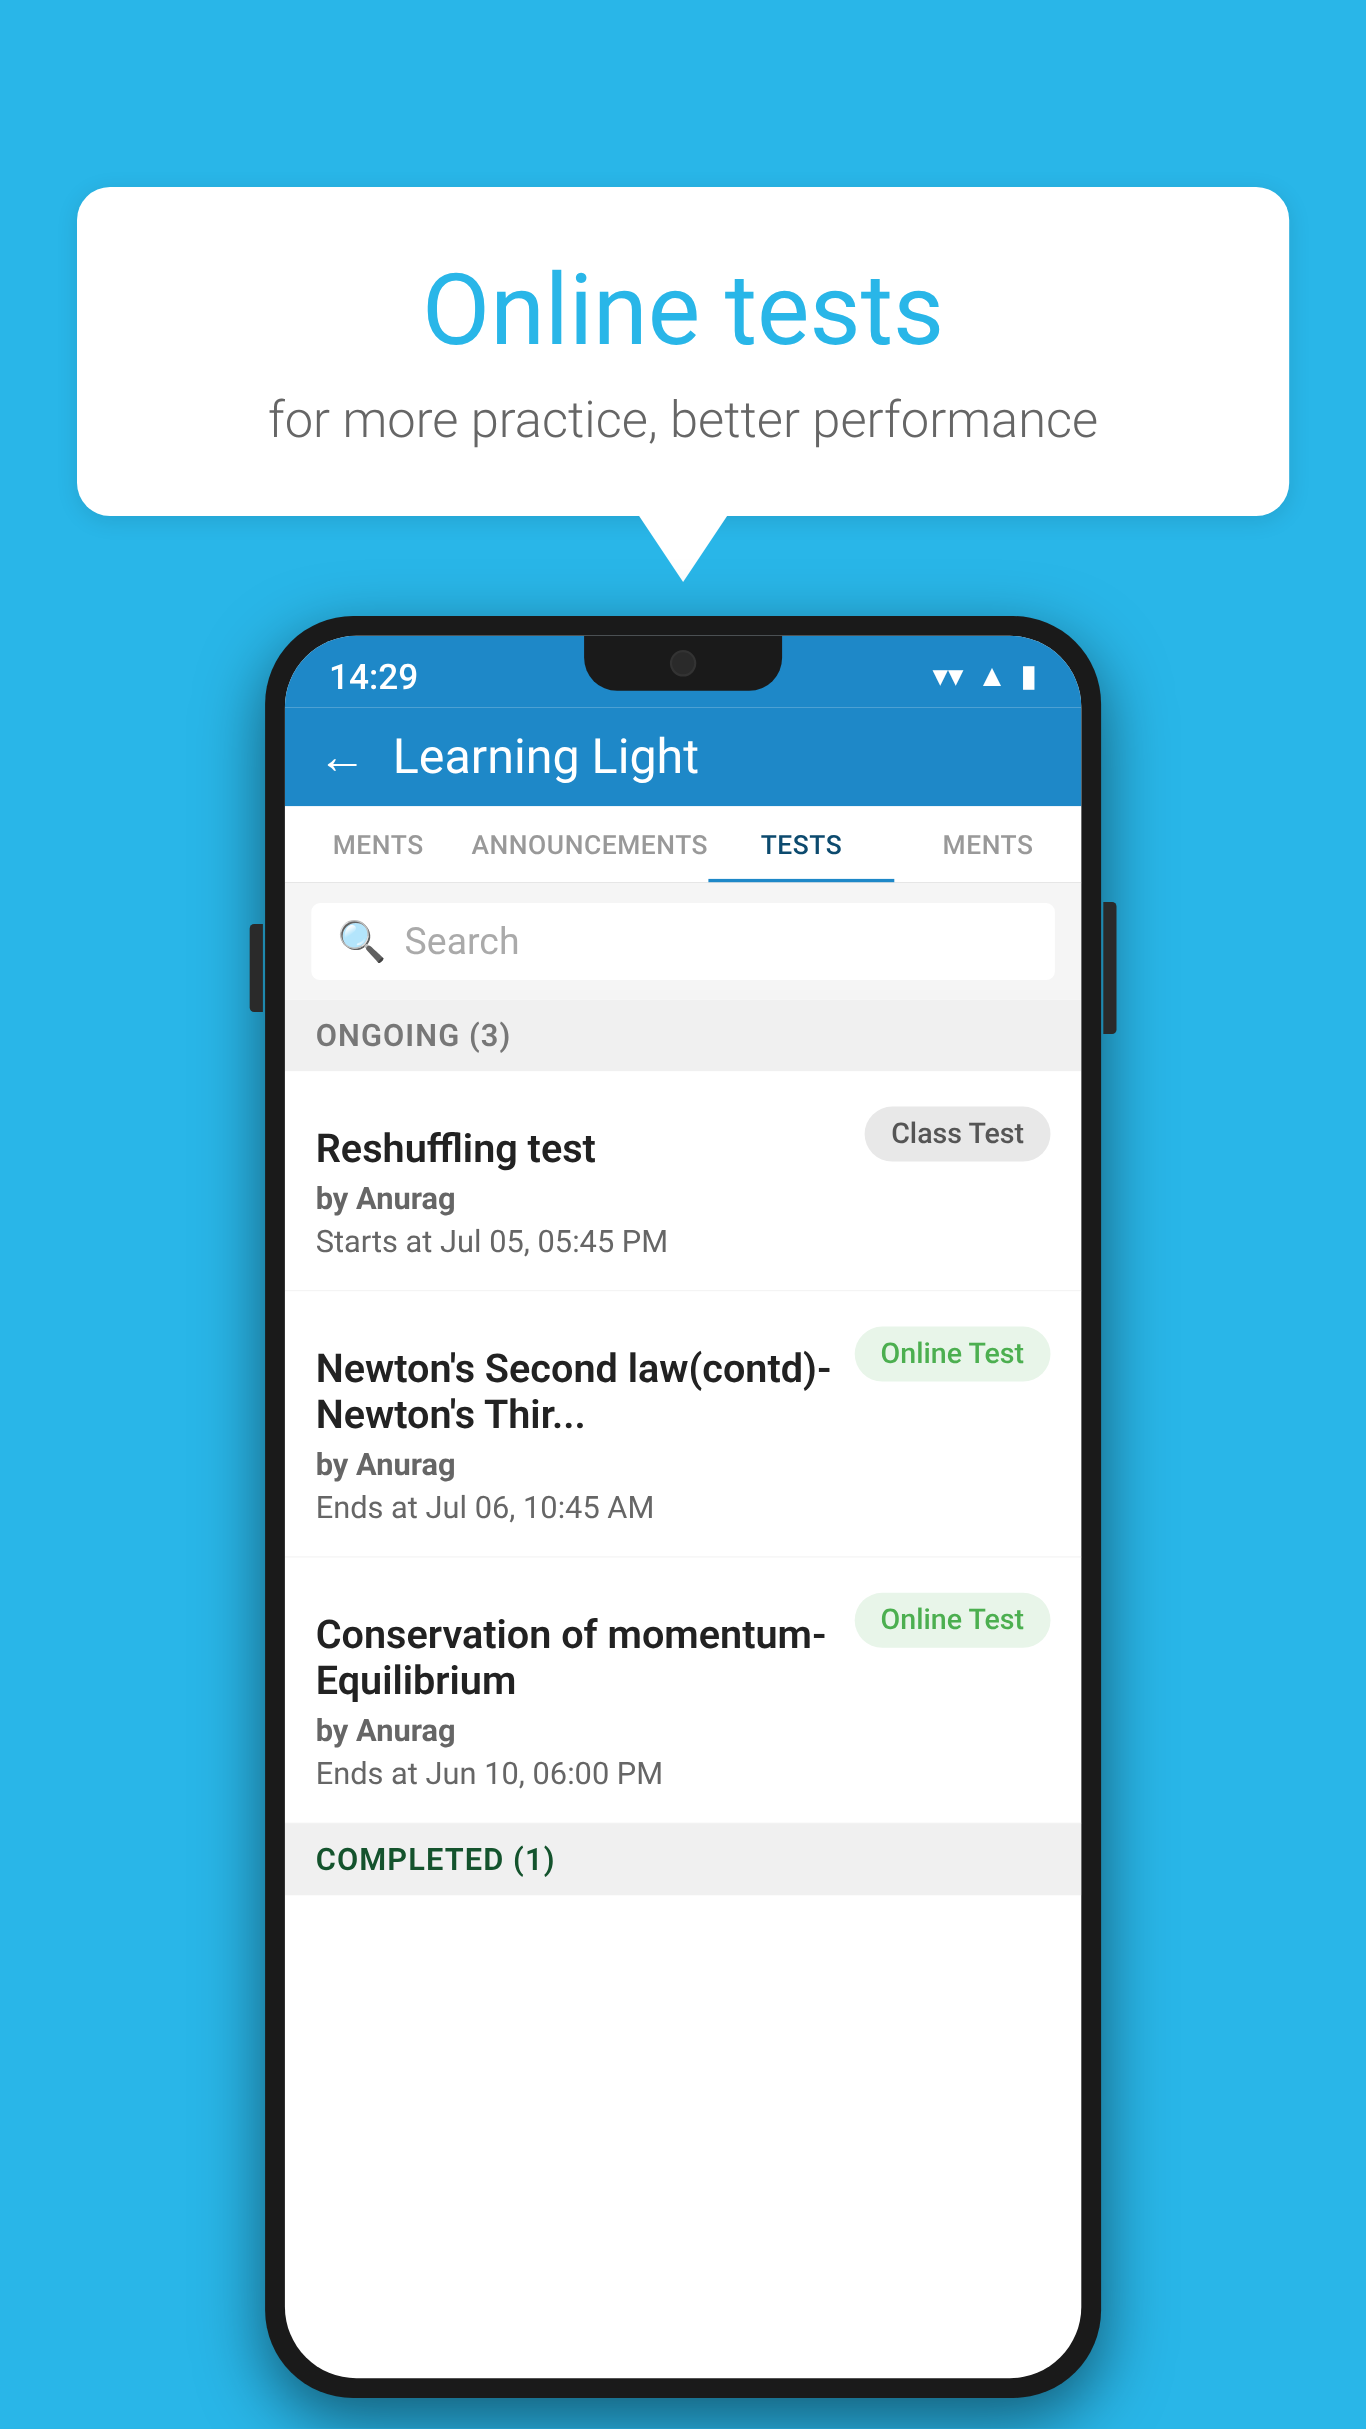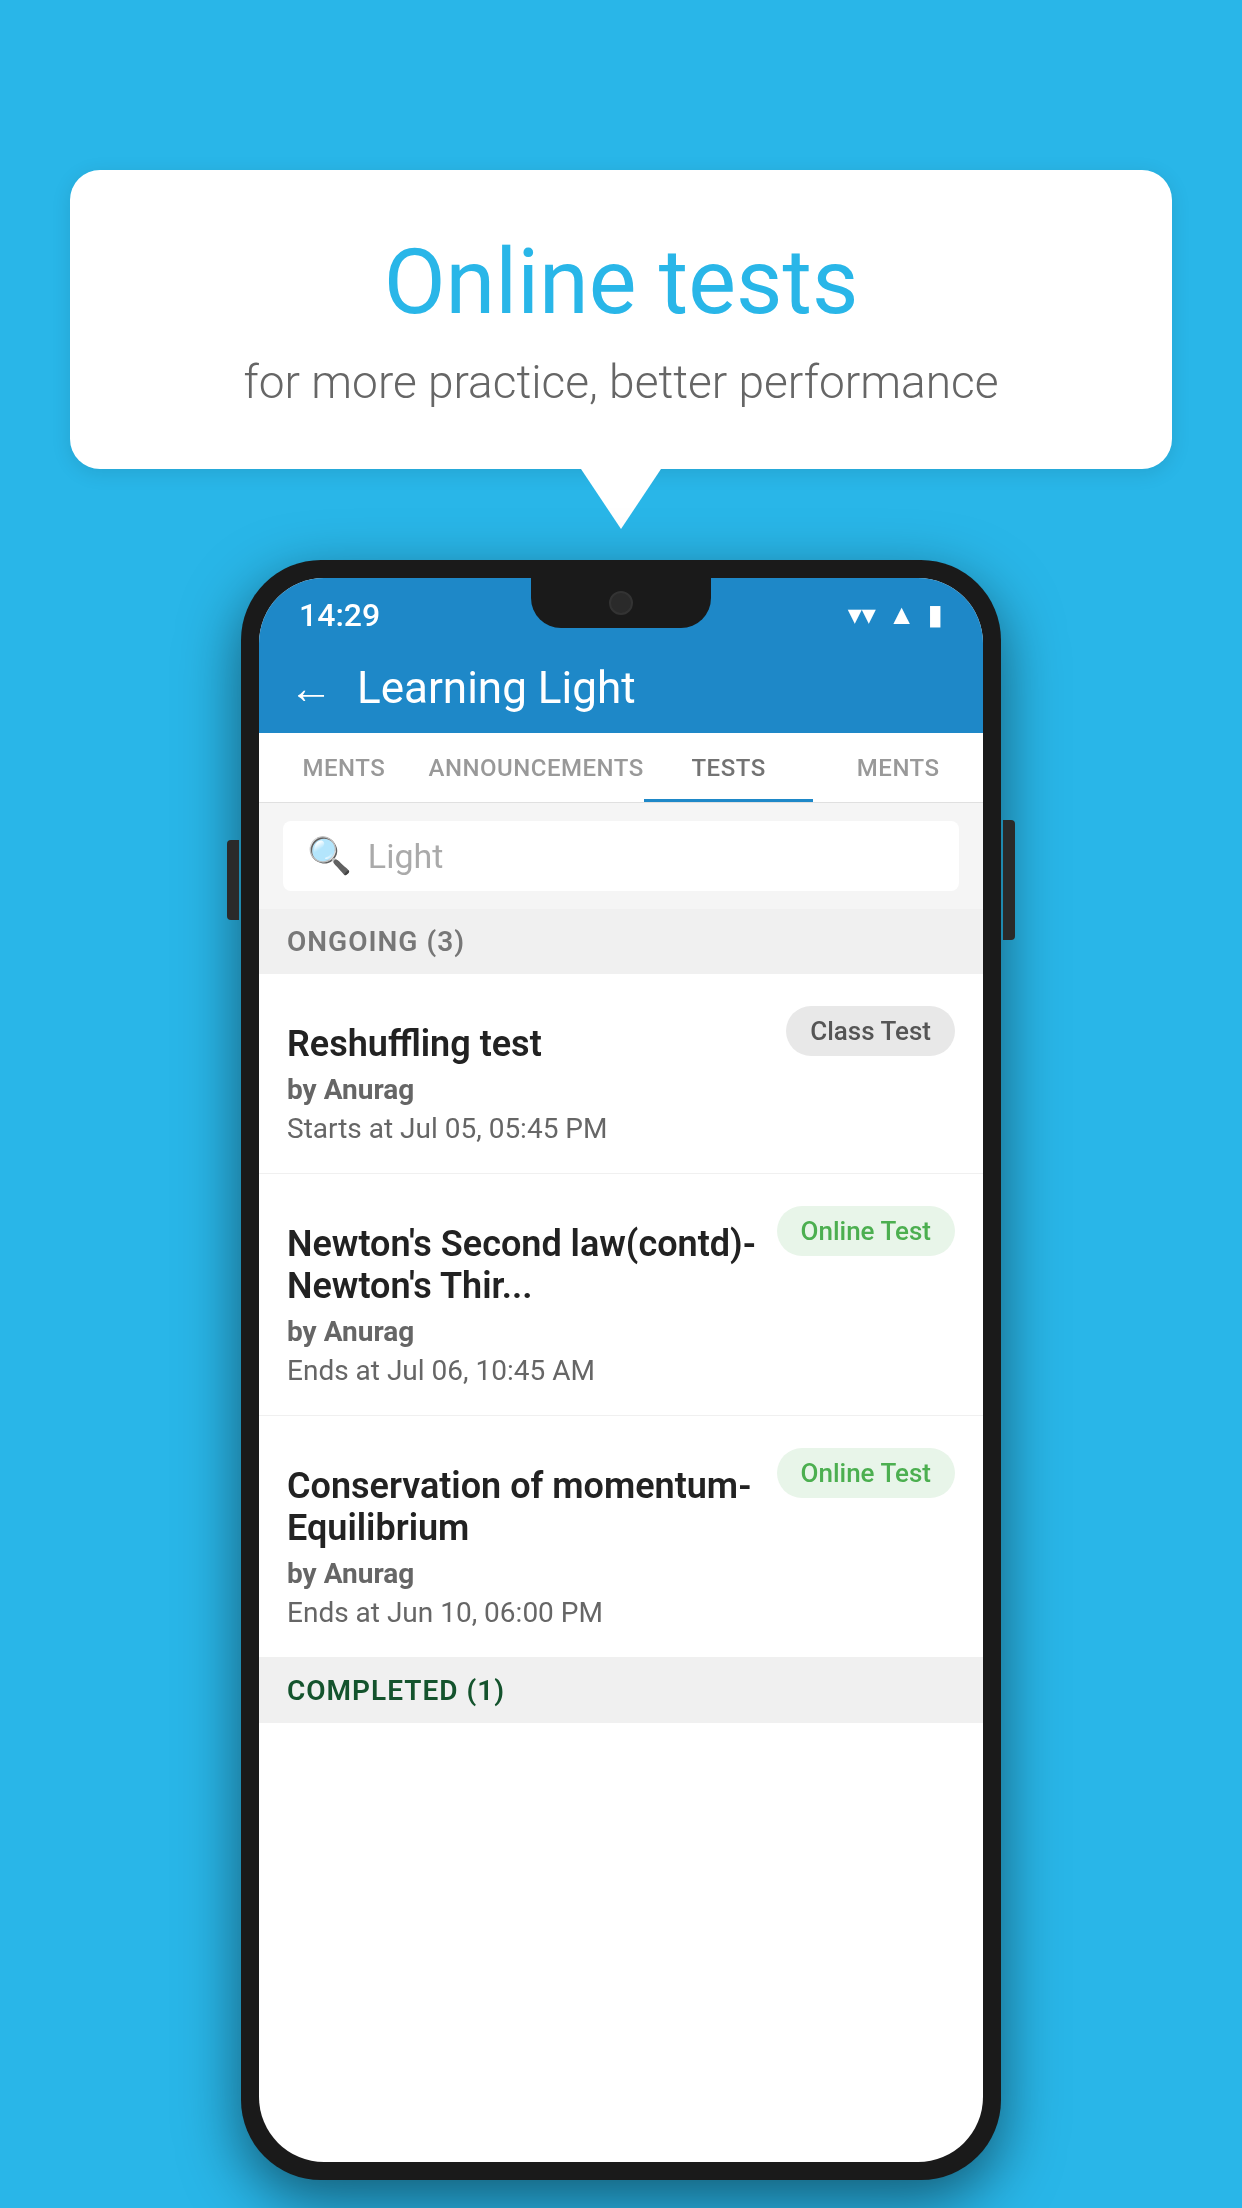--- a/index.html
+++ b/index.html
@@ -196,21 +196,21 @@
       justify-content: center;
       font-size: 24px;
       color: #999;
       font-weight: 500;
       letter-spacing: 0.5px;
       position: relative;
       cursor: pointer;
     }
 
     .tab.active {
-      color: #737373;
+      color: #0c4a6e;
     }
 
     .tab.active::after {
       content: '';
       position: absolute;
       bottom: 0;
       left: 0;
       right: 0;
       height: 3px;
       background: #1e88c8;
@@ -369,21 +369,21 @@
           <span>TESTS</span>
         </div>
         <div class="tab">
           <span>MENTS</span>
         </div>
       </div>
 
       <div class="search-container">
         <div class="search-input">
           <span class="search-icon">🔍</span>
-          <span class="search-placeholder">Light</span>
+          <span class="search-placeholder">Search</span>
         </div>
       </div>
 
       <div class="section-header">
         <span class="section-title">ONGOING (3)</span>
       </div>
 
       <div class="test-item">
         <div class="test-item-left">
           <div class="test-name">Reshuffling test</div>

